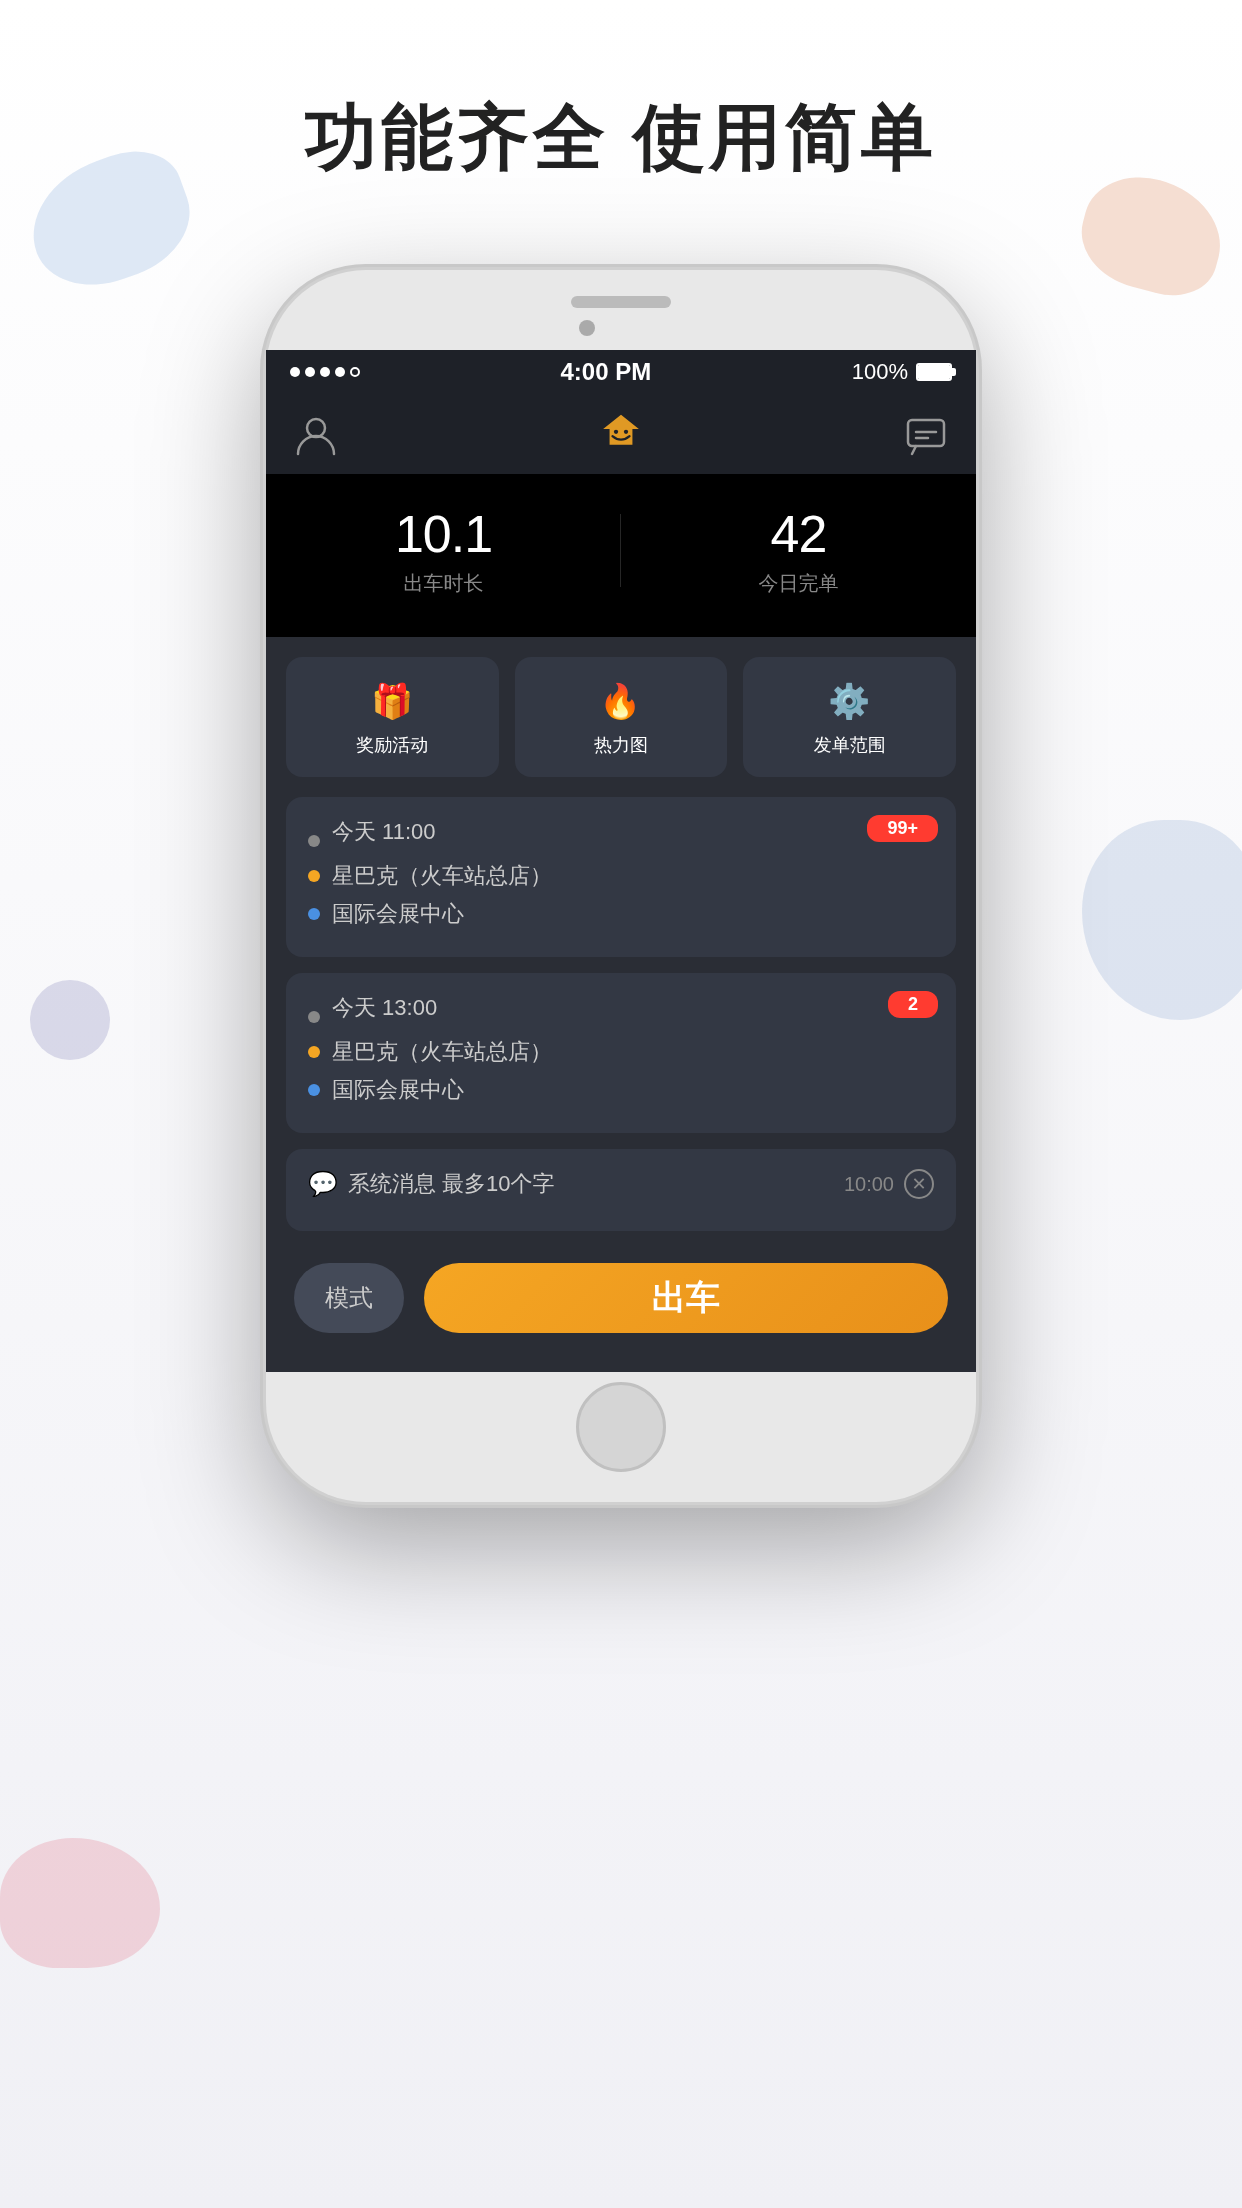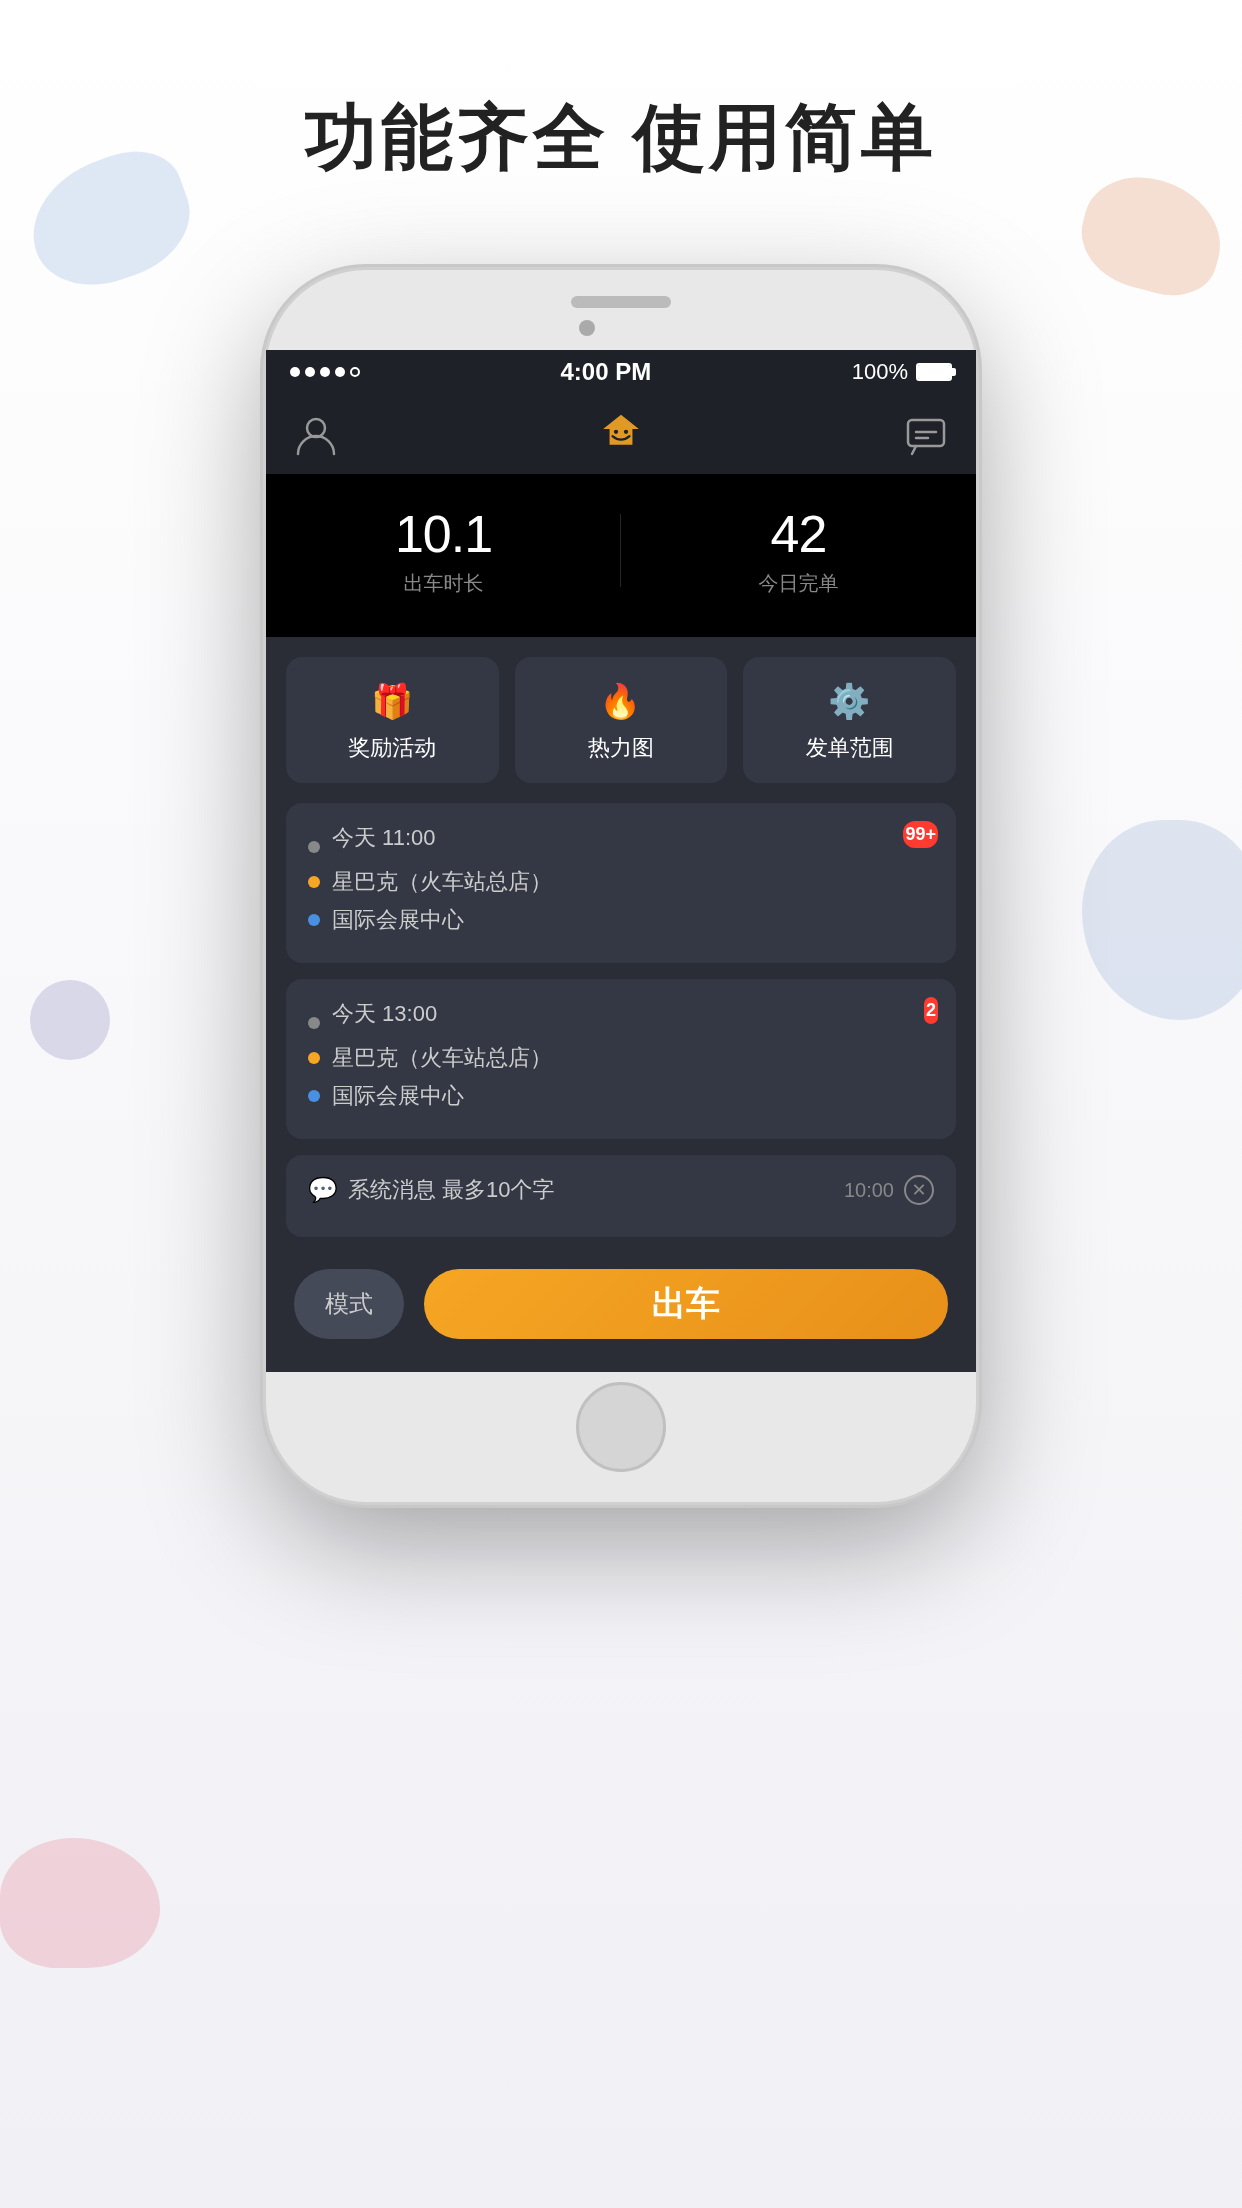--- a/index.html
+++ b/index.html
@@ -241,21 +241,21 @@
       padding: 24px 16px 20px;
       display: flex;
       flex-direction: column;
       align-items: center;
       gap: 12px;
     }
     .action-icon {
       font-size: 34px;
     }
     .action-label {
-      font-size: 22px;
+      font-size: 18px;
       color: white;
     }
     
     .order-card {
       margin: 0 20px 16px;
       background: #333844;
       border-radius: 16px;
       padding: 20px 22px;
       position: relative;
     }
@@ -273,21 +273,21 @@
     .order-time {
       color: #ccc;
       font-size: 22px;
     }
     .badge {
       position: absolute;
       top: 18px; right: 18px;
       background: #ff3b30;
       color: white;
       font-size: 18px;
-      padding: 3px 2px;
+      padding: 3px 20px;
       border-radius: 12px;
       font-weight: 600;
     }
     .order-route-item {
       display: flex;
       align-items: center;
       gap: 12px;
       margin-bottom: 8px;
     }
     .route-dot-orange {

